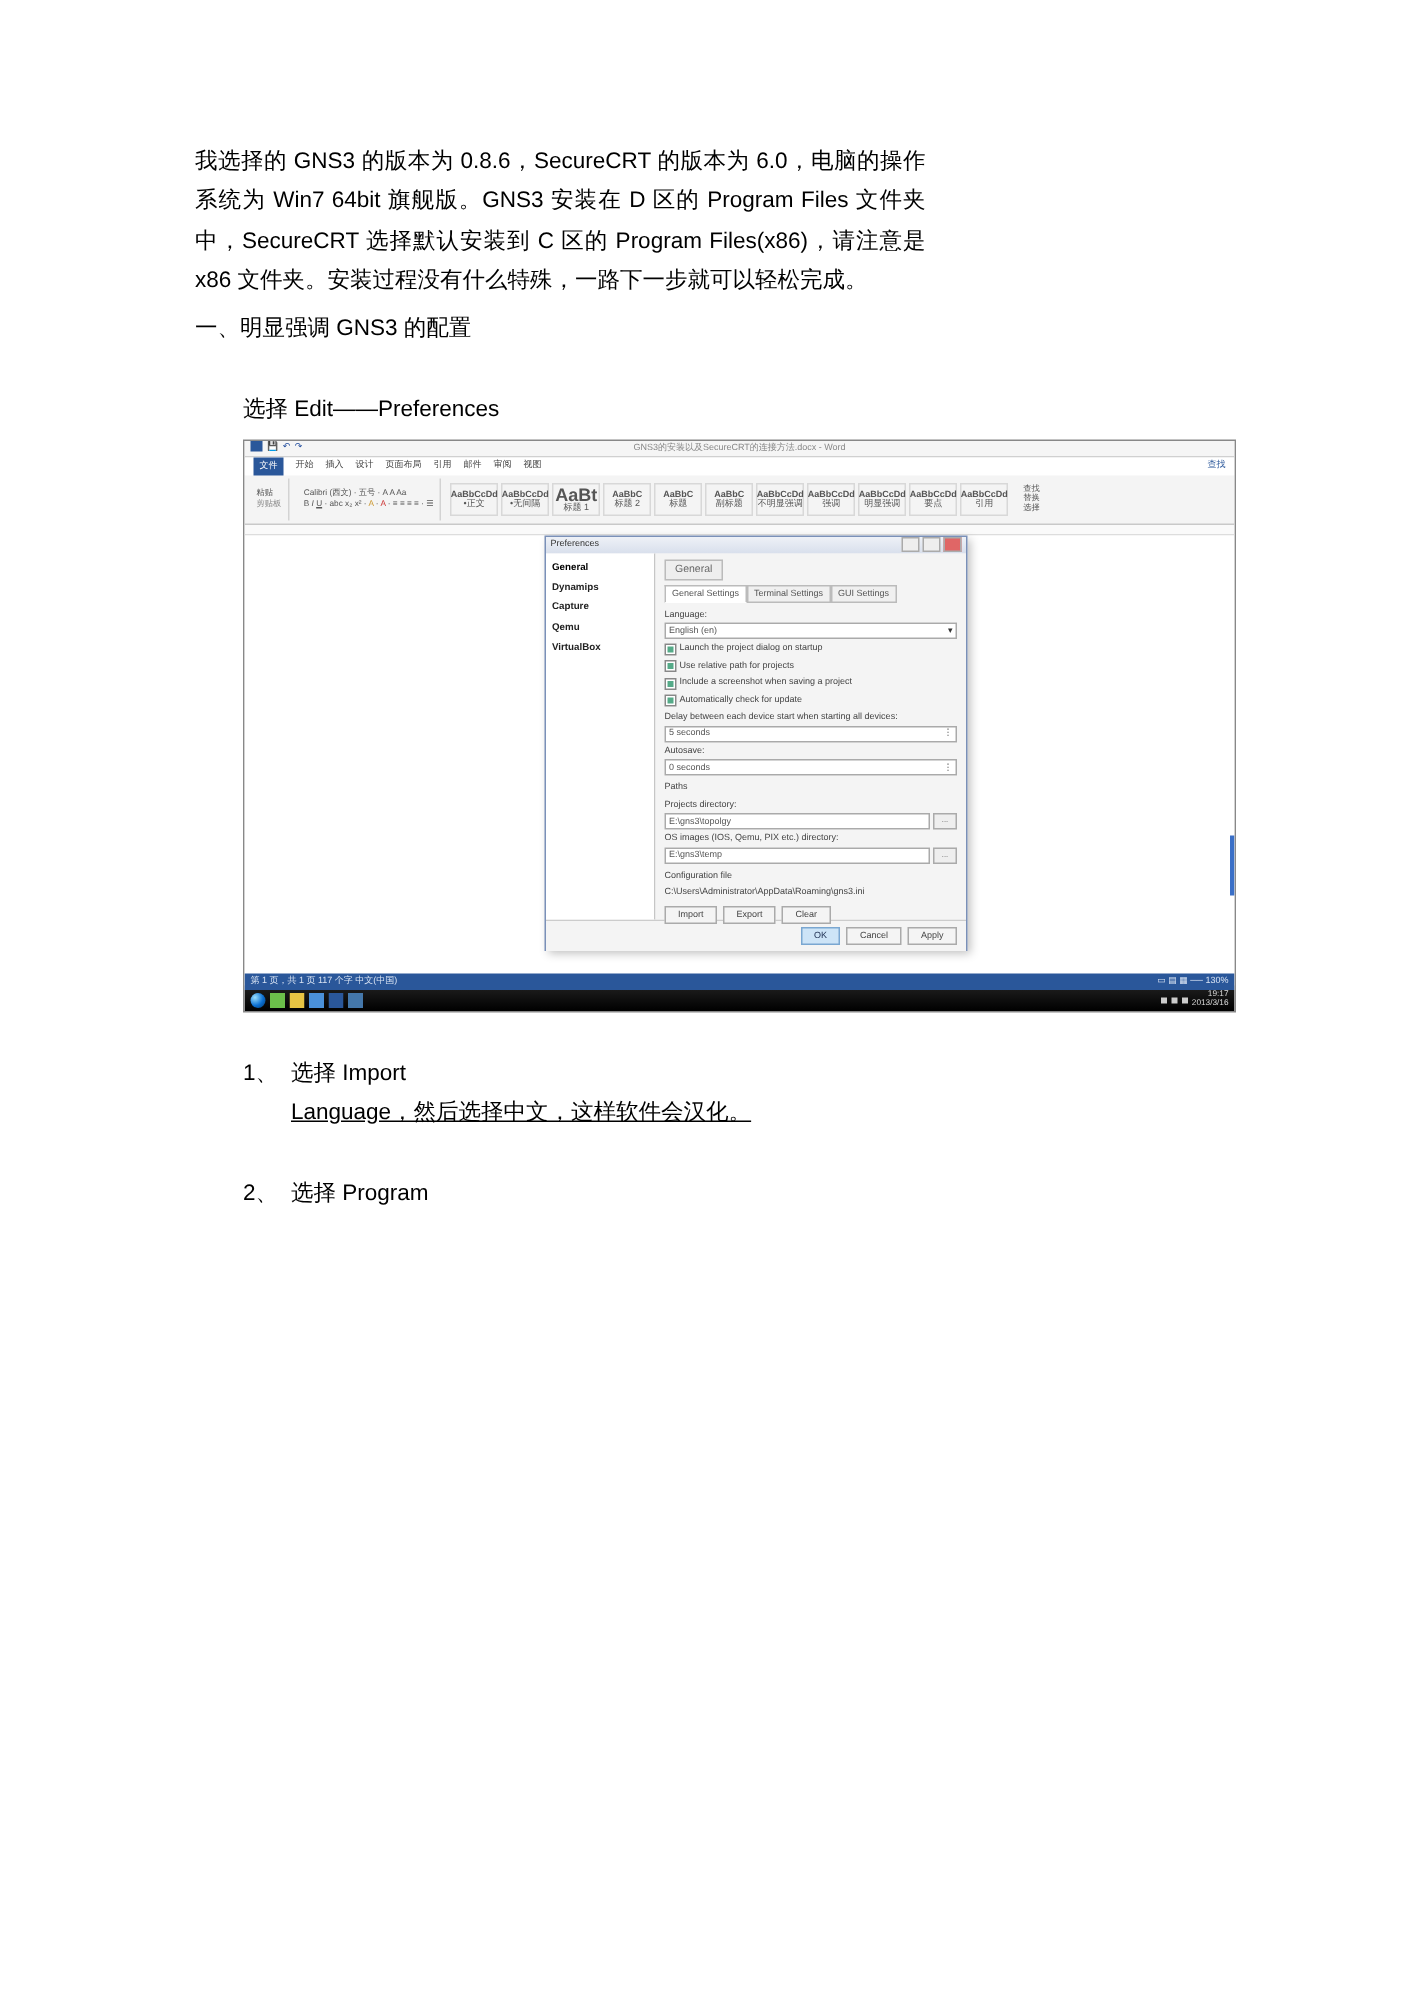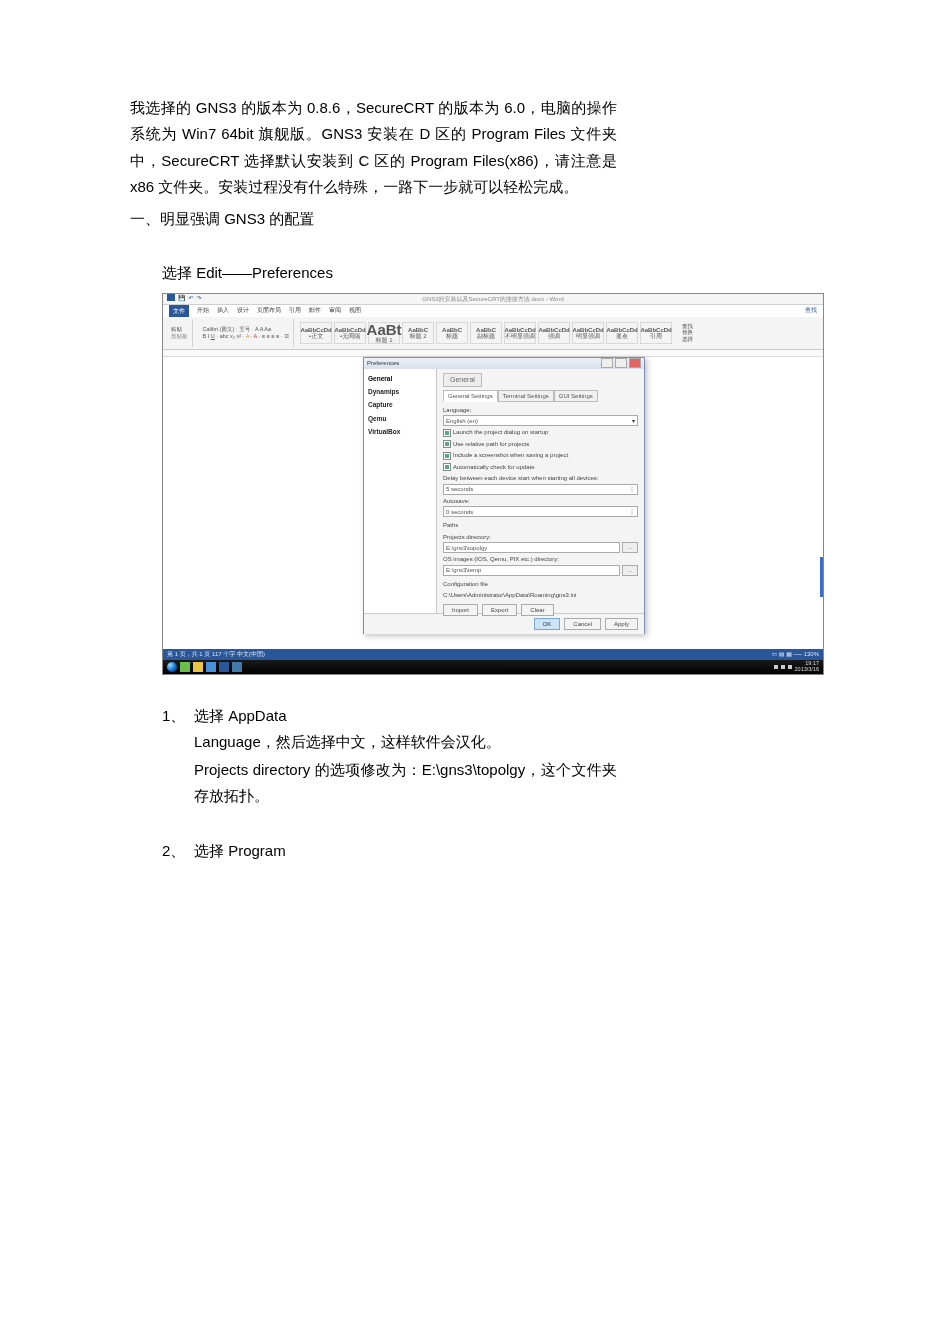--- a/index.html
+++ b/index.html
@@ -13,21 +13,21 @@
     min-height: 1337px;
     position: relative;
     box-sizing: border-box;
     padding: 95px 130px 0 130px;
     font-size: 15px;
     line-height: 1.75;
   }
   .para { margin: 0 0 2px 0; text-align: justify; }
   .heading { margin-top: 6px; }
   .indent-1 { padding-left: 32px; margin-top: 28px; }
-  .indent-2 { padding-left: 64px; }
+  .indent-2 { padding-left: 64px; text-decoration: underline; }
   .list-item { display: flex; }
   .list-item .num { width: 32px; flex: 0 0 auto; }
   .list-item .txt { flex: 1 1 auto; }
 
   
   .shot {
     margin: 6px 0 6px 32px;
     width: 660px;
     height: 380px;
     border: 1px solid #888;
@@ -228,21 +228,21 @@
       <div class="ribbon-styles">
         <div class="style-box">
             <span class="sample">AaBbCcDd</span>
             <span>•正文</span>
           </div>
         <div class="style-box">
             <span class="sample">AaBbCcDd</span>
             <span>•无间隔</span>
           </div>
         <div class="style-box">
-            <span class="sample" style="font-size:15px">AaBt</span>
+            <span class="sample" style="font-size:12px">AaBt</span>
             <span>标题 1</span>
           </div>
         <div class="style-box">
             <span class="sample">AaBbC</span>
             <span>标题 2</span>
           </div>
         <div class="style-box">
             <span class="sample">AaBbC</span>
             <span>标题</span>
           </div>
@@ -408,23 +408,22 @@
         <div class="clock">
           <div>19:17</div>
           <div>2013/3/16</div>
         </div>
       </div>
     </div>
   </div>
 
   <div class="list-item indent-1">
     <span class="num">1、</span>
-    <span class="txt">选择 AppData</span>
+    <span class="txt">选择 Import</span>
   </div>
   <p class="para indent-2">Language，然后选择中文，这样软件会汉化。</p>
-  <p class="para indent-2">Projects  directory 的选项修改为：E:\gns3\topolgy，这个文件夹存放拓扑。</p>
 
   <div class="list-item indent-1">
     <span class="num">2、</span>
     <span class="txt">选择 Program</span>
   </div>
 
 </div>
 
 </body></html>

